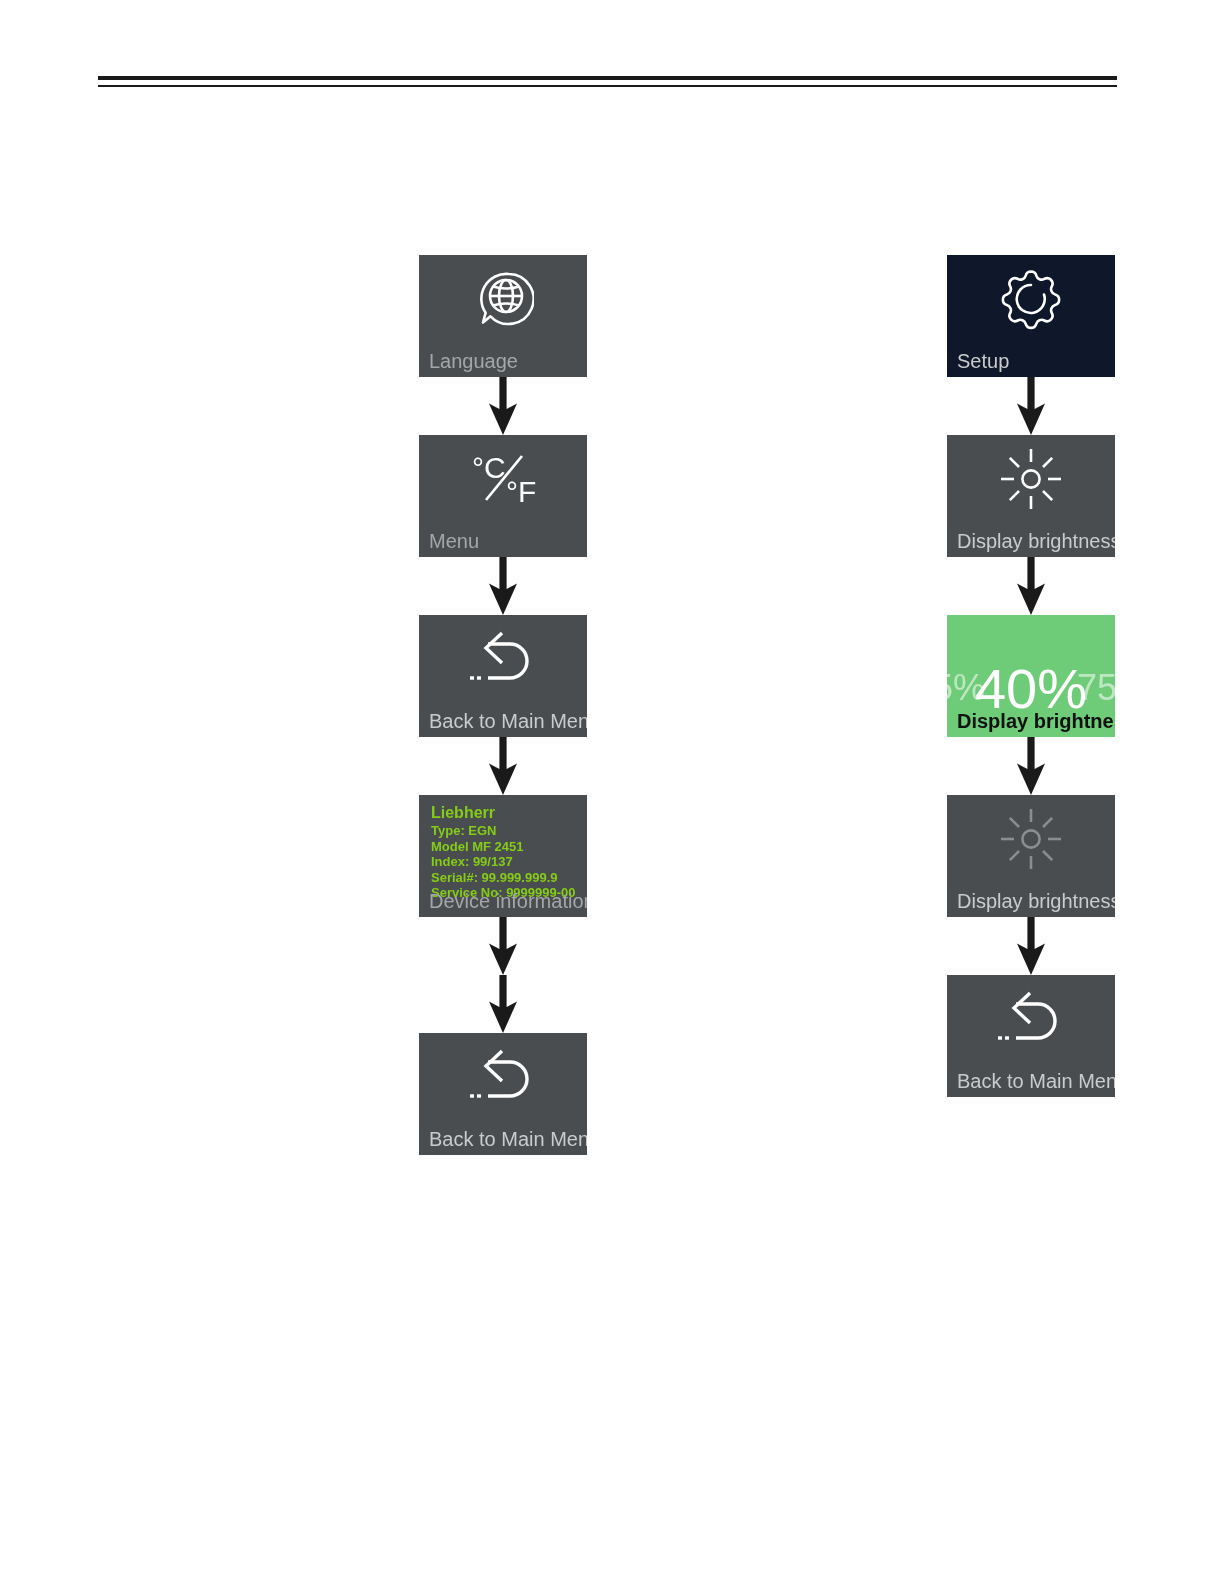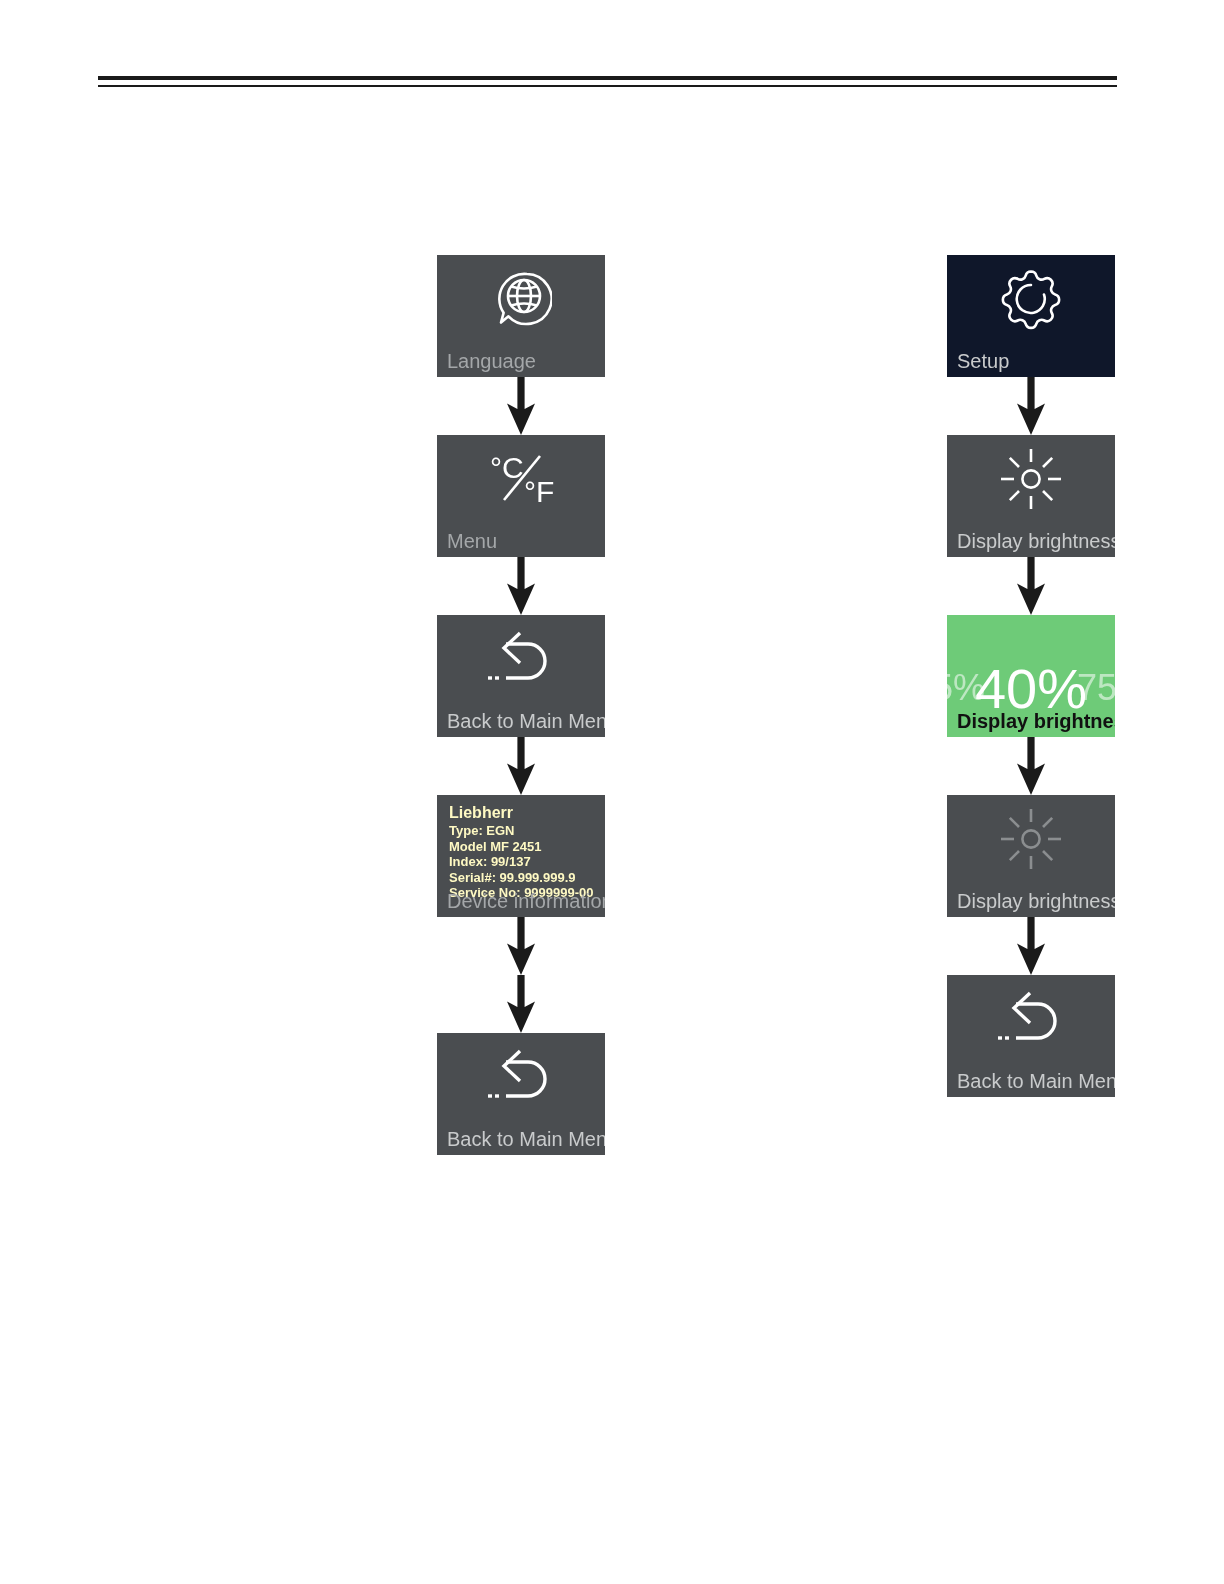--- a/index.html
+++ b/index.html
@@ -36,21 +36,21 @@
     width: 100%;
   }
 
   
   .column {
     position: absolute;
     display: flex;
     flex-direction: column;
     align-items: center;
   }
-  #column-left  { left: 437px; top: 255px; width: 168px; justify-content: center; }
+  #column-left  { left: 419px; top: 255px; width: 168px; justify-content: center; }
   #column-right { left: 947px; top: 255px; width: 168px; }
 
   
   .tile {
     width: 168px;
     height: 122px;
     background: #4a4d50;
     position: relative;
     overflow: hidden;
     box-sizing: border-box;
@@ -82,21 +82,21 @@
   }
   .tile-label.dim   { color: #a4a7a9; }
   .tile-label.black { color: #111111; font-weight: bold; }
 
   
   .info-list {
     position: absolute;
     left: 12px;
     top: 8px;
     right: 4px;
-    color: #fef9c3;
+    color: #84cc16;
     font-size: 13px;
     line-height: 15.5px;
     font-weight: bold;
     font-family: "Liberation Sans", sans-serif;
   }
   .info-list .brand {
     font-size: 16px;
     line-height: 19px;
     font-weight: bold;
     padding-bottom: 1px;

